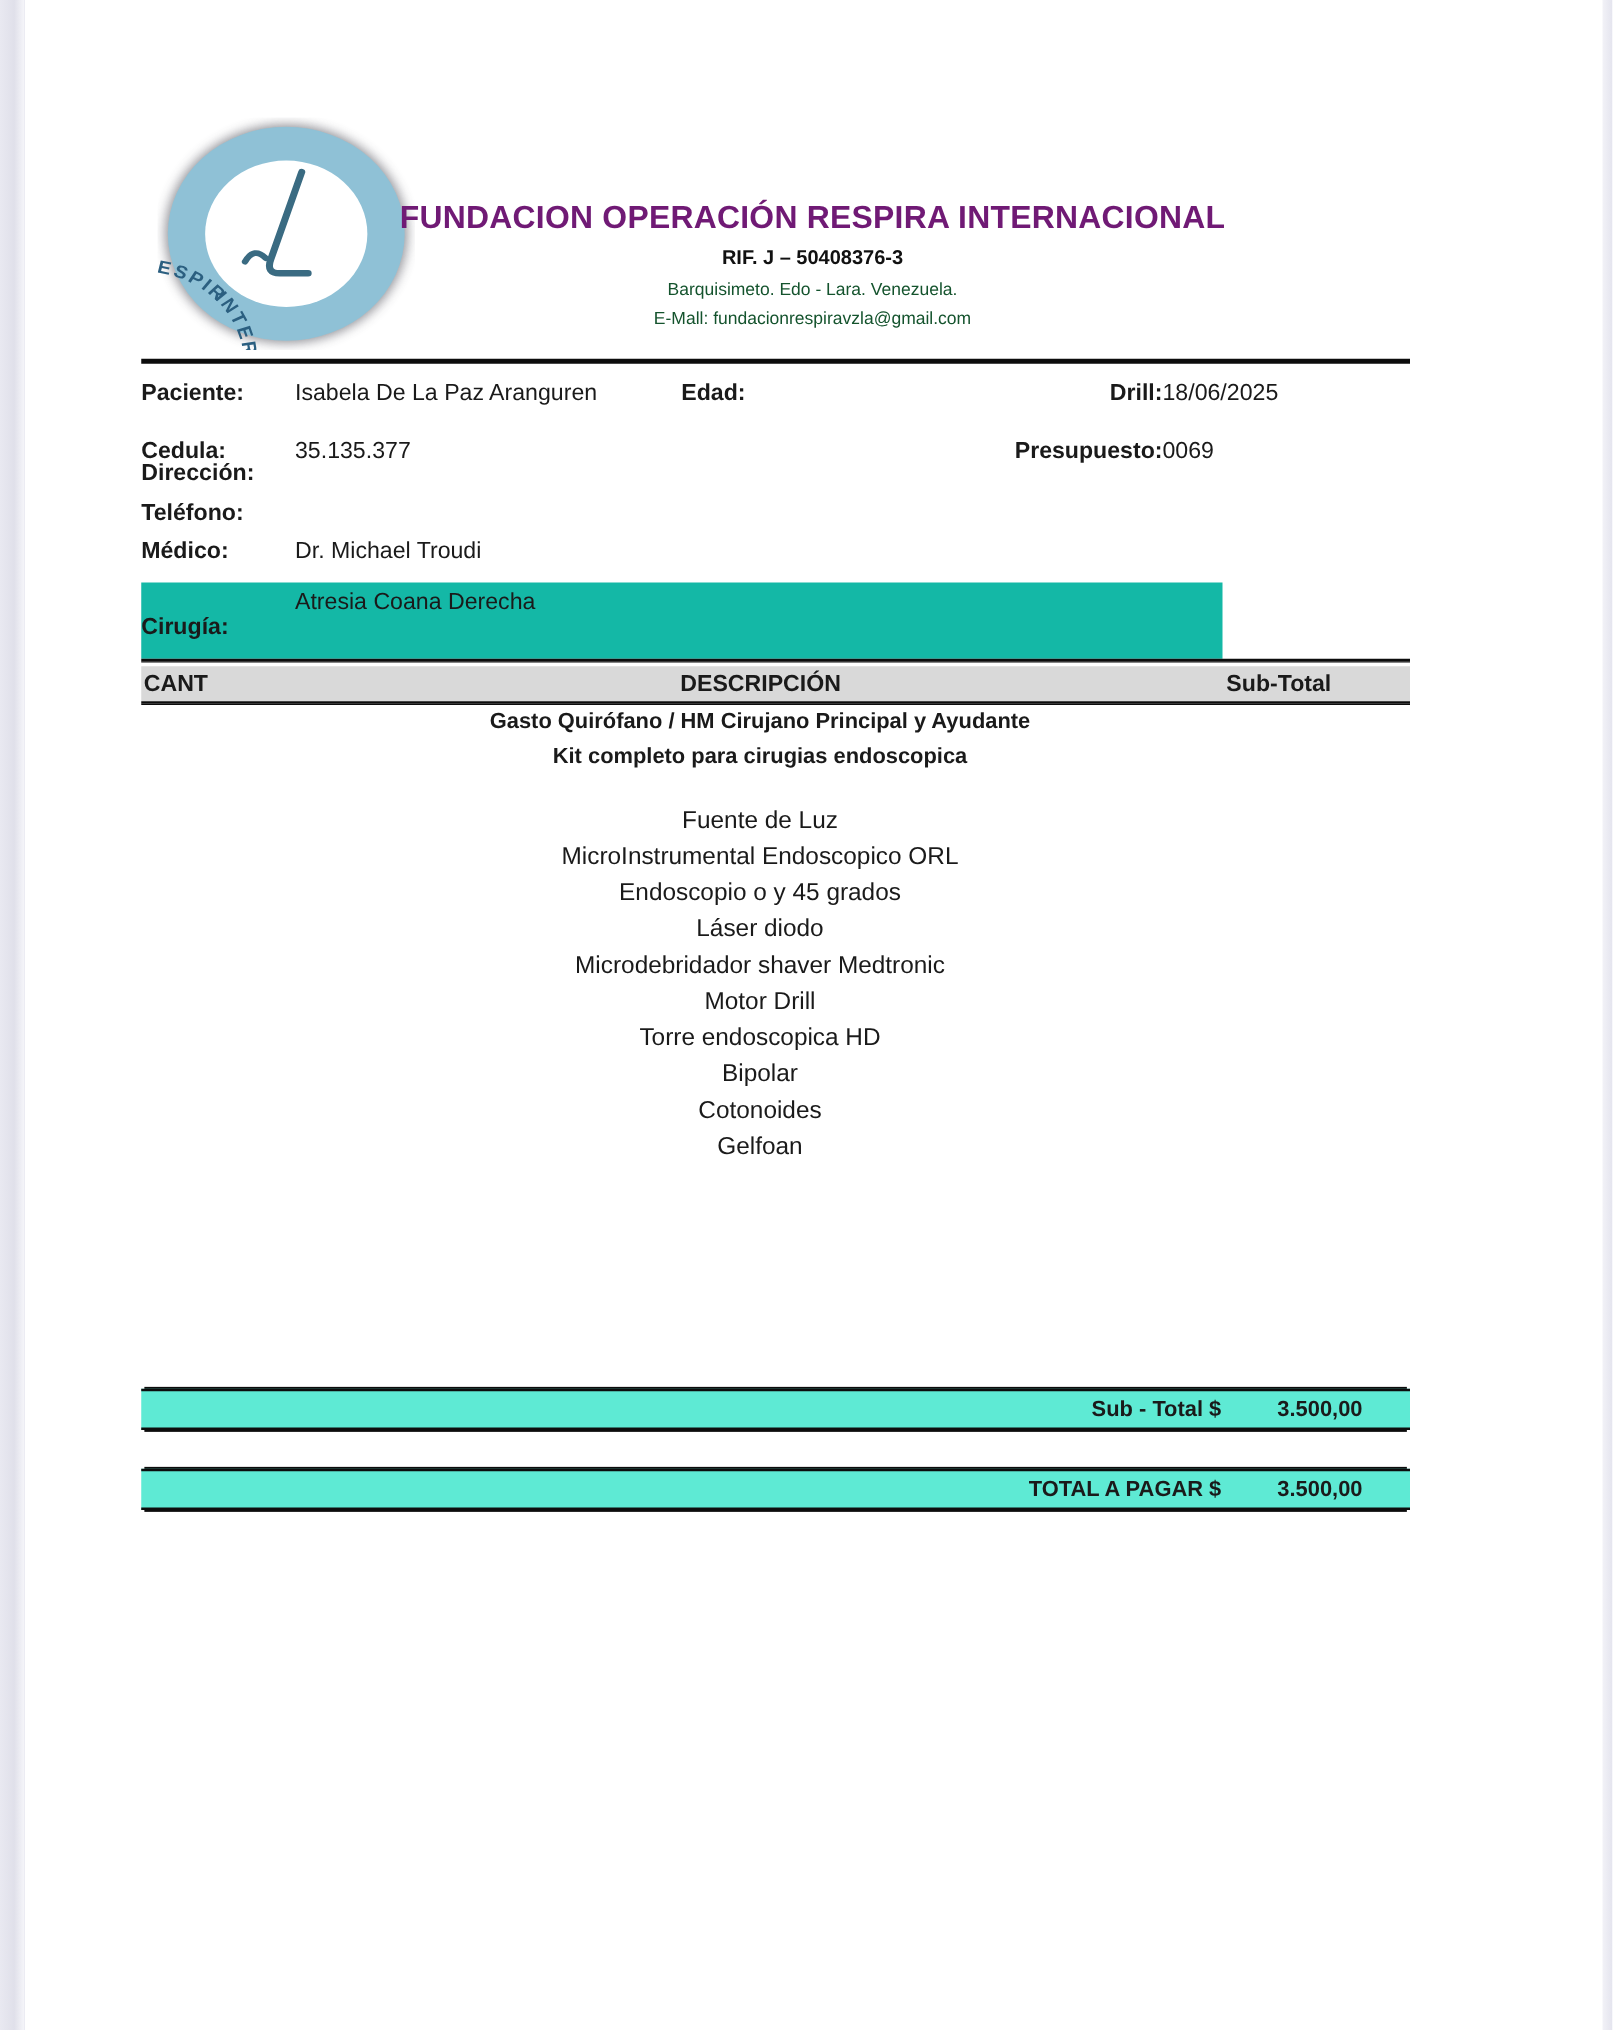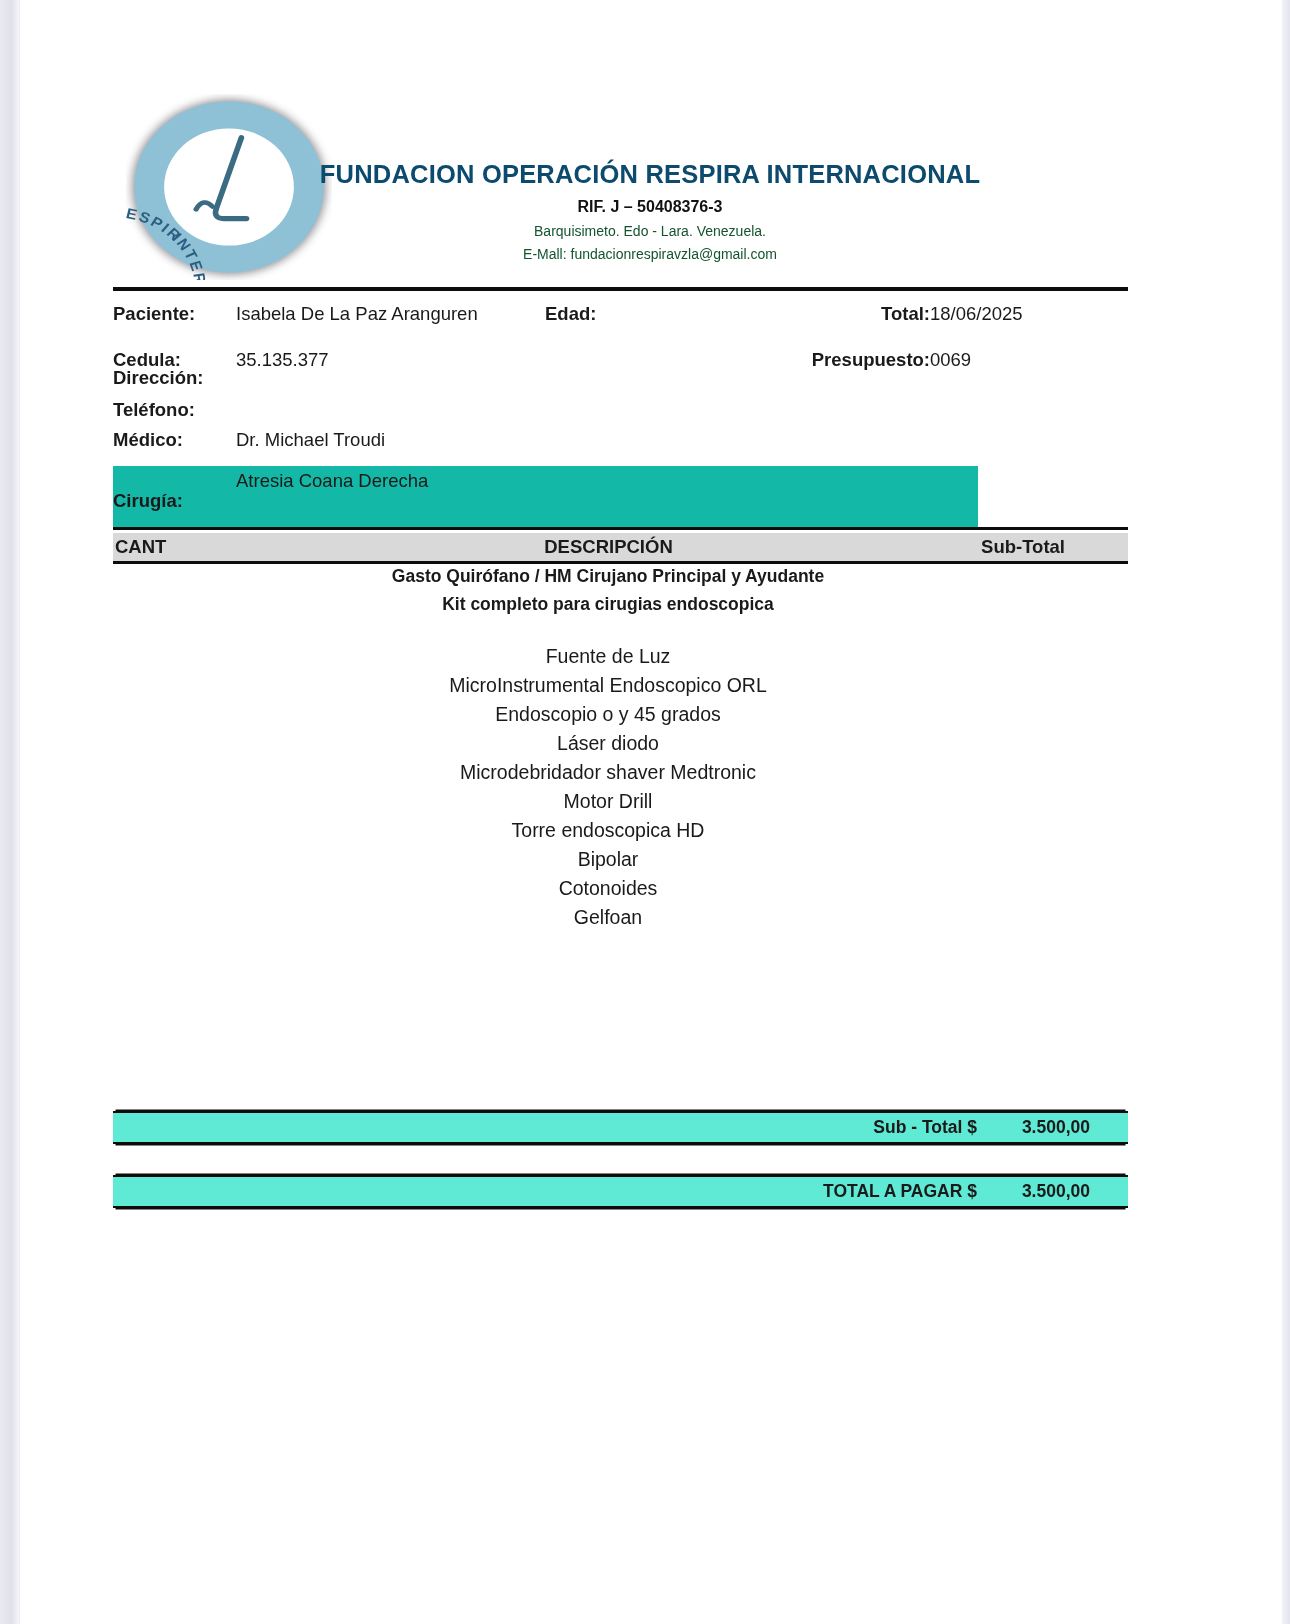--- a/index.html
+++ b/index.html
@@ -27,21 +27,21 @@
   
   .logo { position: absolute; left: 126px; top: 94px; width: 206px; height: 186px; }
   .logo svg { width: 100%; height: 100%; }
 
   
   .header-block {
     position: absolute; left: 305px; top: 160px; width: 690px;
     text-align: center;
   }
   .org-title {
-    font-size: 25.5px; font-weight: bold; color: #0c4a6e;
+    font-size: 25.5px; font-weight: bold; color: #701a75;
     letter-spacing: 0.2px; margin-bottom: 9px;
   }
   .org-rif { font-size: 16px; font-weight: bold; color: #111; margin-bottom: 7px; }
   .org-line { font-size: 14px; color: #14532d; margin-bottom: 7px; }
 
   
   .rule-thick {
     position: absolute; left: 113px; width: 1015px; height: 4px; background: #0c0c0c;
   }
   .rule-double {
@@ -132,21 +132,21 @@
     <div class="org-line">E-Mall: fundacionrespiravzla@gmail.com</div>
   </div>
 
   <div class="rule-thick" style="top:287px;"></div>
 
   <div class="info-row" style="top:303px;">
     <div class="info-lbl">Paciente:</div>
     <div class="info-val">Isabela De La Paz Aranguren</div>
     <div class="info-lbl2">Edad:</div>
     <div class="info-spacer"></div>
-    <div class="info-lbl3">Total:</div>
+    <div class="info-lbl3">Drill:</div>
     <div class="info-val3">18/06/2025</div>
   </div>
 
   <div class="info-row" style="top:335px;margin-top:14px;">
     <div class="info-lbl">Cedula:</div>
     <div class="info-val">35.135.377</div>
     <div class="info-lbl2"></div>
     <div class="info-spacer"></div>
     <div class="info-lbl3">Presupuesto:</div>
     <div class="info-val3">0069</div>

